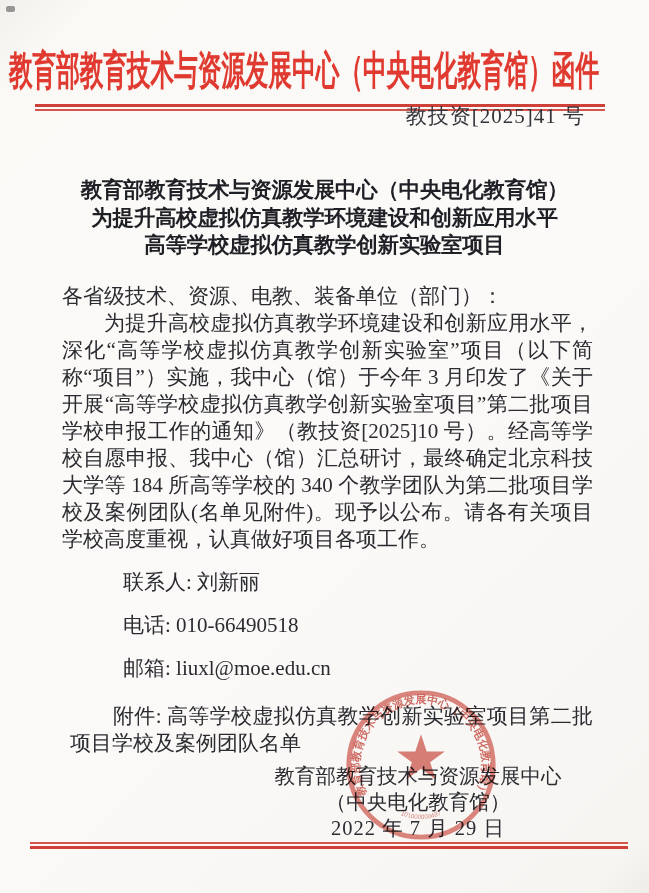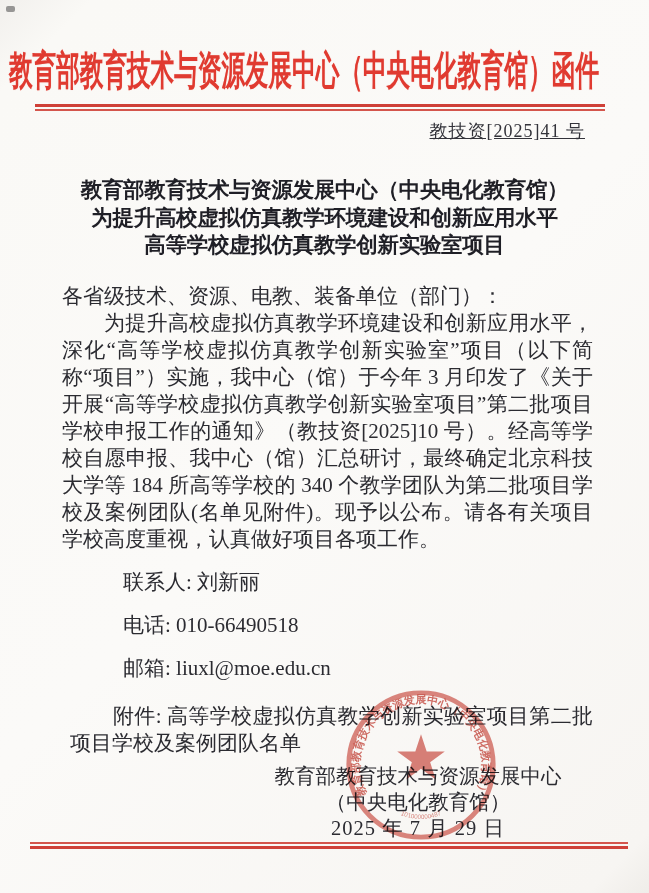--- a/index.html
+++ b/index.html
@@ -23,22 +23,22 @@
   .masthead span{
     white-space:nowrap;font-size:40px;font-weight:bold;color:#e03a30;
     transform:translateX(16px) scaleX(0.59);transform-origin:center;
     letter-spacing:0;text-shadow:0 0 1px rgba(224,58,48,.45);
   }
   .rule-top{position:absolute;left:35px;top:104px;width:570px;height:8px;}
   .rule-top .thick{height:3px;background:#cf4038;}
   .rule-top .gap{height:2px;}
   .rule-top .thin{height:1.5px;background:#d4554c;}
   .docnum{
-    position:absolute;top:119px;right:64px;
-    font-size:18px;color:#33333a;letter-spacing:1px;text-decoration:underline;
+    position:absolute;top:102px;right:64px;
+    font-size:21px;color:#33333a;letter-spacing:1px;
   }
   .doc-title{
     position:absolute;top:177px;left:0;width:649px;
     text-align:center;font-weight:bold;font-size:21.5px;line-height:27.5px;
     color:#1f1f26;letter-spacing:-0.3px;
   }
   .body-block{
     position:absolute;top:283px;left:62px;width:531px;
     font-size:21px;line-height:27px;color:#2b2b31;
   }
@@ -90,21 +90,21 @@
     <p class="para">为提升高校虚拟仿真教学环境建设和创新应用水平，深化“高等学校虚拟仿真教学创新实验室”项目（以下简称“项目”）实施，我中心（馆）于今年 3 月印发了《关于开展“高等学校虚拟仿真教学创新实验室项目”第二批项目学校申报工作的通知》（教技资[2025]10 号）。经高等学校自愿申报、我中心（馆）汇总研讨，最终确定北京科技大学等 184 所高等学校的 340 个教学团队为第二批项目学校及案例团队(名单见附件)。现予以公布。请各有关项目学校高度重视，认真做好项目各项工作。</p>
     <p class="contact">联系人: 刘新丽</p>
     <p class="contact">电话: 010-66490518</p>
     <p class="contact">邮箱: liuxl@moe.edu.cn</p>
     <p class="attachment">附件: 高等学校虚拟仿真教学创新实验室项目第二批项目学校及案例团队名单</p>
   </div>
 
   <div class="signature">
     <div>教育部教育技术与资源发展中心</div>
     <div>（中央电化教育馆）</div>
-    <div class="date">2025 年 7 月 29 日</div>
+    <div class="date">2022 年 7 月 29 日</div>
   </div>
 
   <svg class="seal" viewBox="0 0 160 160">
     <defs>
       <path id="sealArc" d="M 27.6,116.7 A 64,64 0 1 1 132.4,116.7" fill="none"></path>
       <path id="sealCodeArc" d="M 27.4,99.2 A 56,56 0 0 0 132.6,99.2" fill="none"></path>
     </defs>
     <circle cx="80" cy="80" r="75" fill="none" stroke="#cf554b" stroke-width="5" opacity="0.8"></circle>
     <polygon points="80,48 85.9,65.9 104.7,66 89.5,77.1 95.3,95 80,84 64.7,95 70.5,77.1 55.3,66 74.1,65.9" fill="#d0574d" opacity="0.85"></polygon>
     <text font-size="11.5" fill="#c84a40" opacity="0.9" font-family="Liberation Serif, DejaVu Serif, serif" font-weight="bold">

